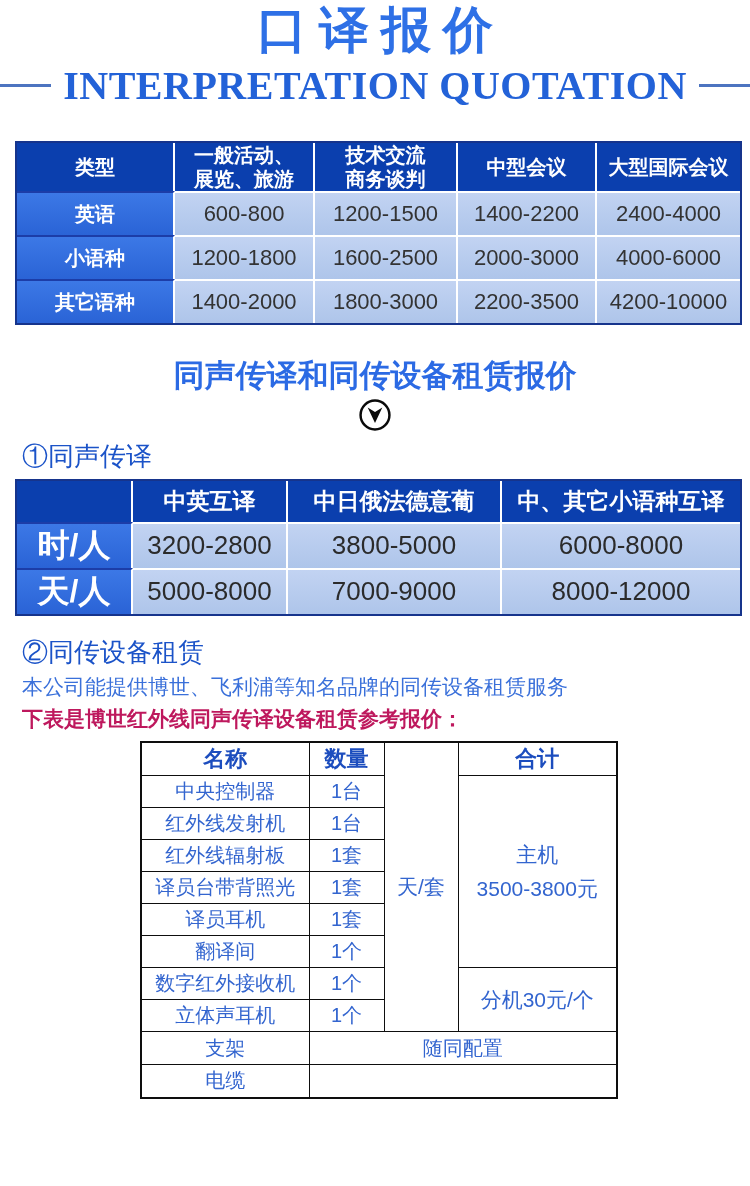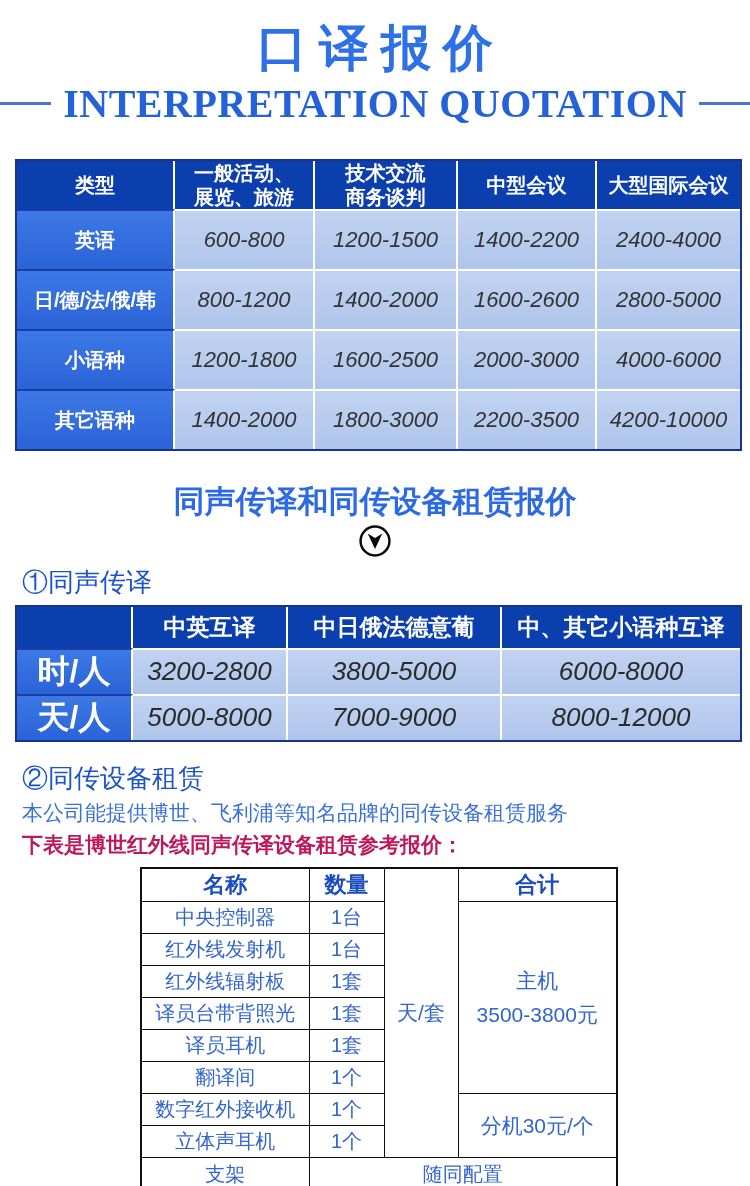--- a/index.html
+++ b/index.html
@@ -2,21 +2,20 @@
 <html><head>
 <meta charset="utf-8">
 <style>
   * { box-sizing: border-box; }
   html, body { margin: 0; padding: 0; background: #ffffff; }
   body { width: 750px; font-family: "Liberation Sans", sans-serif; }
   .page { width: 750px; height: 1186px; background: #fff; overflow: hidden; position: relative; }
 
   
   .title-cn {
-    padding-top: 18px;
     text-align: center;
     font-size: 50px;
     font-weight: bold;
     color: #2e70e6;
     letter-spacing: 12px;
     text-indent: 12px;
     line-height: 1.2;
   }
   .title-en-row { display: flex; align-items: center; margin-top: 2px; text-align: center; }
   .rule { flex: 1; height: 3px; background: #4d74c0; }
@@ -52,26 +51,25 @@
   .price td.c1 {
     background: linear-gradient(180deg, #3c78e6 0%, #2a63d6 100%);
     color: #ffffff;
     font-weight: bold;
     font-size: 20px;
   }
   .price td.val {
     background: linear-gradient(180deg, #c2d3f2 0%, #aec5ea 100%);
     color: #333333;
     font-size: 22px;
-    font-style: italic;
   }
   .pre { white-space: pre-line; line-height: 1.2; }
 
   table.t1 { margin-top: 32px; }
-  .t1 tr { height: 60px; }
+  .t1 tr { height: 44px; }
   .t1 tr.hrow { height: 48px; }
 
   table.t2 { margin-top: 6px; }
   .t2 tr { height: 42px; }
   .t2 tr.hrow { height: 41px; }
   .t2 td.hd { font-size: 23px; }
   .t2 td.c1 { font-size: 32px; }
   .t2 td.val { font-size: 26px; color: #2b2b2b; }
 
   
@@ -150,27 +148,20 @@
       <td class="hd">大型国际会议</td>
     </tr>
     <tr>
       <td class="c1">英语</td>
       <td class="val">600-800</td>
       <td class="val">1200-1500</td>
       <td class="val">1400-2200</td>
       <td class="val">2400-4000</td>
     </tr>
     <tr>
-      <td class="c1">日/德/法/俄/韩</td>
-      <td class="val">800-1200</td>
-      <td class="val">1400-2000</td>
-      <td class="val">1600-2600</td>
-      <td class="val">2800-5000</td>
-    </tr>
-    <tr>
       <td class="c1">小语种</td>
       <td class="val">1200-1800</td>
       <td class="val">1600-2500</td>
       <td class="val">2000-3000</td>
       <td class="val">4000-6000</td>
     </tr>
     <tr>
       <td class="c1">其它语种</td>
       <td class="val">1400-2000</td>
       <td class="val">1800-3000</td>

